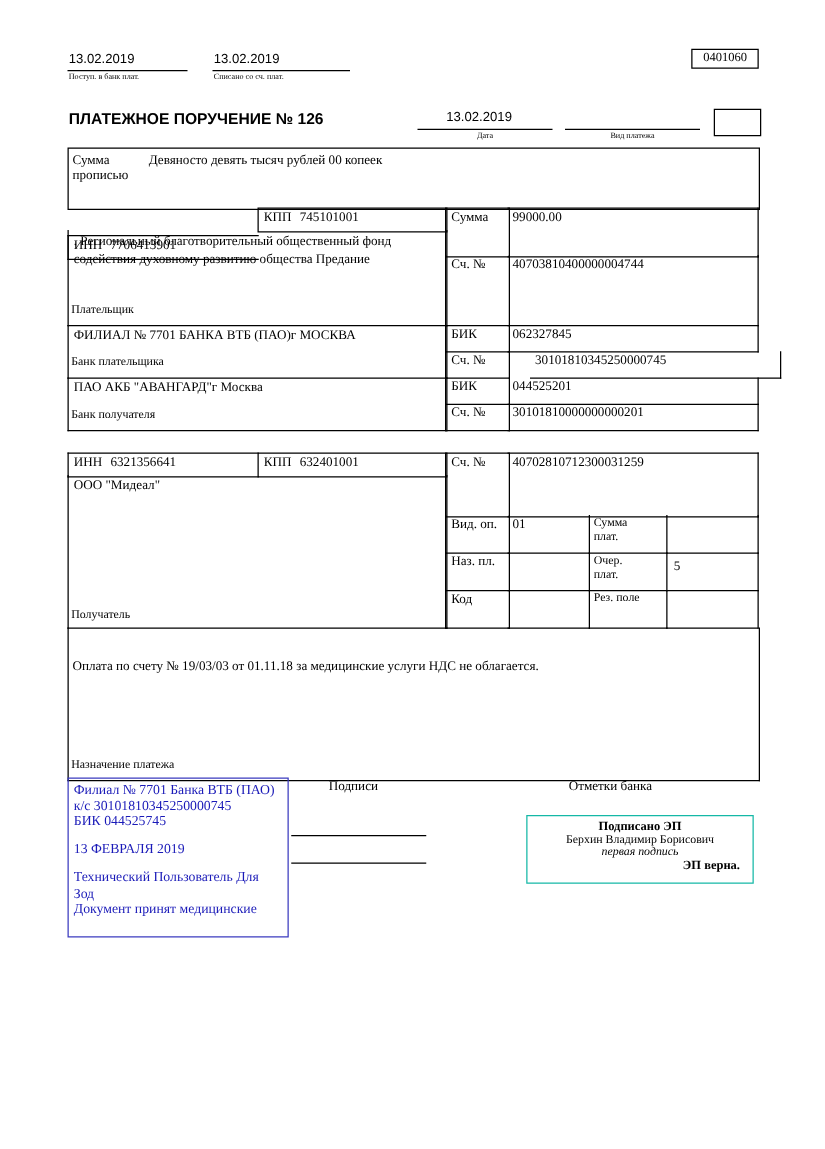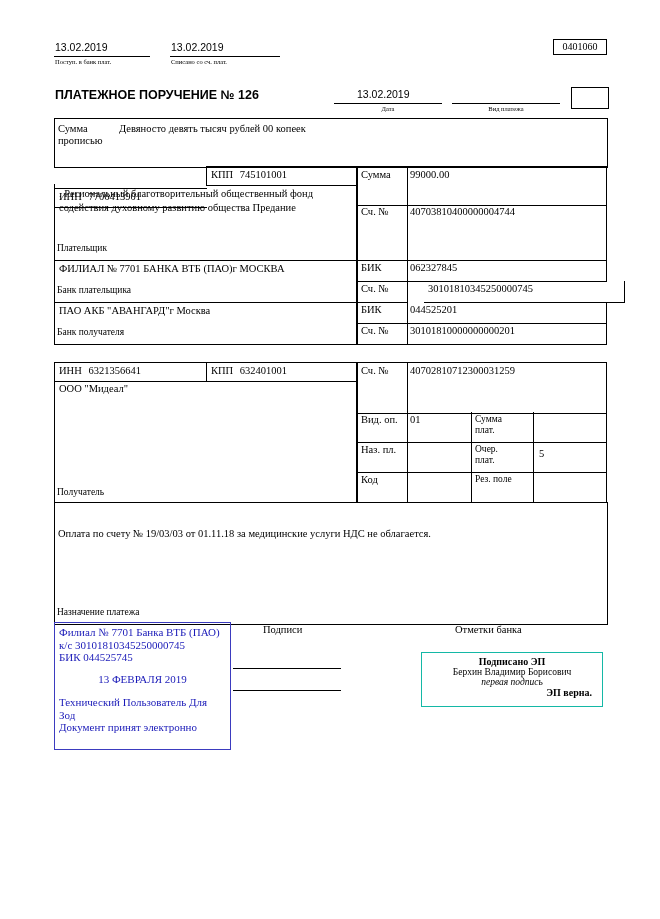--- a/index.html
+++ b/index.html
@@ -266,24 +266,24 @@
   <div class="abs purpose" style="left:58px; top:528px; width:540px;">Оплата по счету № 19/03/03 от 01.11.18 за медицинские услуги НДС не облагается.</div>
   <div class="abs lbl-below" style="left:57px; top:607px;">Назначение платежа</div>
 
   <div class="abs lbl-below" style="left:263px; top:624px; font-size:10.5px;">Подписи</div>
   <div class="abs lbl-below" style="left:455px; top:624px; font-size:10.5px;">Отметки банка</div>
 
   <div class="abs blue-box" style="left:54px; top:622px; width:167px; height:120px;">
     <div>Филиал № 7701 Банка ВТБ (ПАО)</div>
     <div>к/с 30101810345250000745</div>
     <div>БИК 044525745</div>
-    <div style="margin-top:9px;text-align:center;">13 ФЕВРАЛЯ 2019</div>
+    <div style="margin-top:9px;">13 ФЕВРАЛЯ 2019</div>
     <div style="margin-top:11px;">Технический Пользователь Для</div>
     <div>Зод</div>
-    <div>Документ принят электронно</div>
+    <div>Документ принят медицинские</div>
   </div>
 
   <div class="abs sign-line" style="left:233px; top:668px; width:108px;"></div>
   <div class="abs sign-line" style="left:233px; top:690px; width:108px;"></div>
 
   <div class="abs sign-box" style="left:421px; top:652px; width:180px; height:50px;">
     <div class="b">Подписано ЭП</div>
     <div style="font-size:9.5px;">Берхин Владимир Борисович</div>
     <div class="sign-ital">первая подпись</div>
     <div class="b" style="text-align:right; padding-right:10px; font-size:10px;">ЭП верна.</div>

